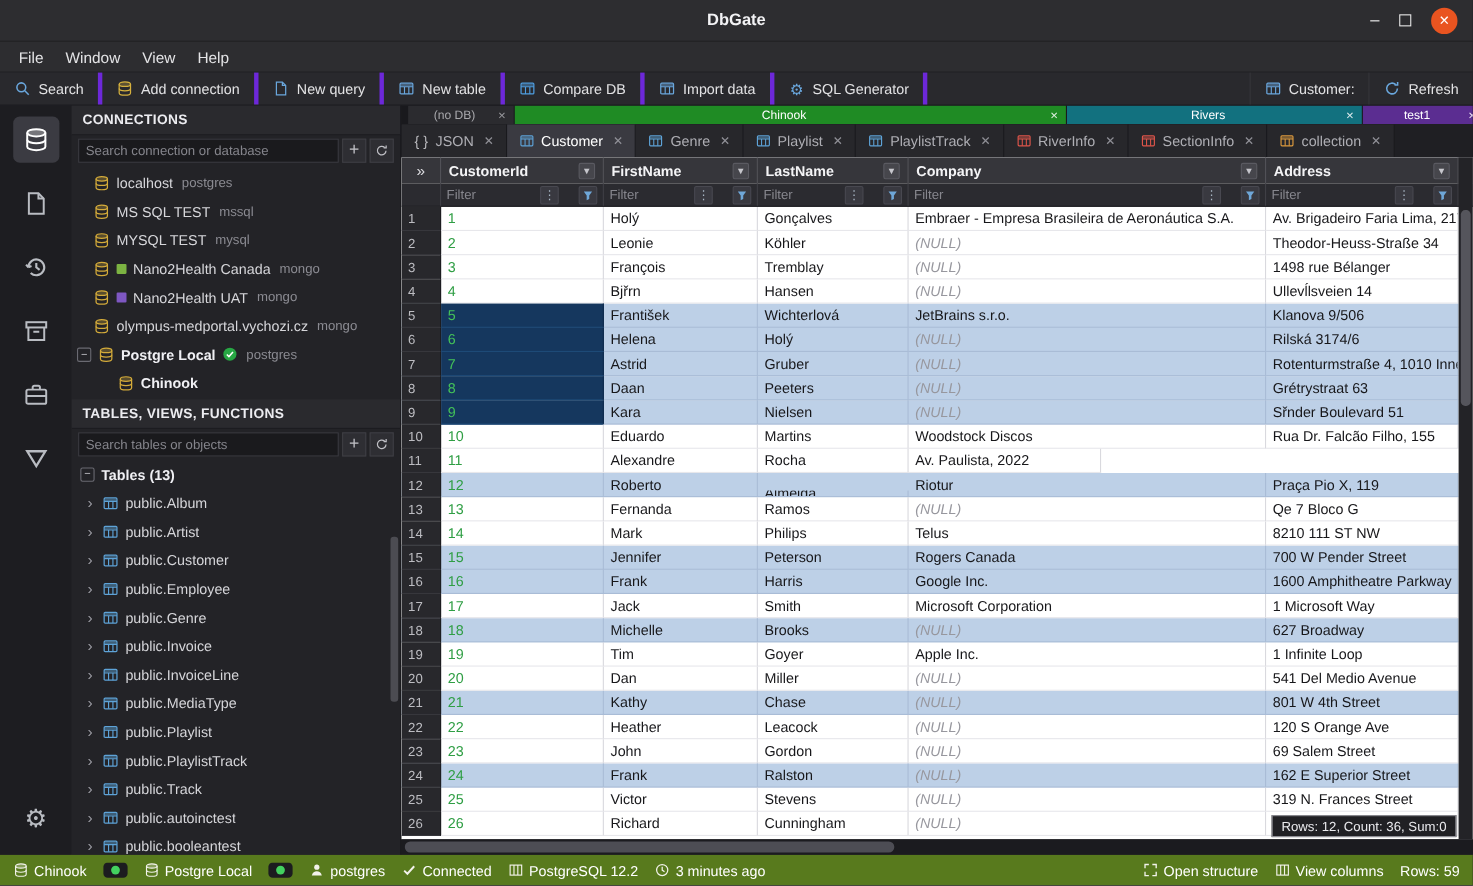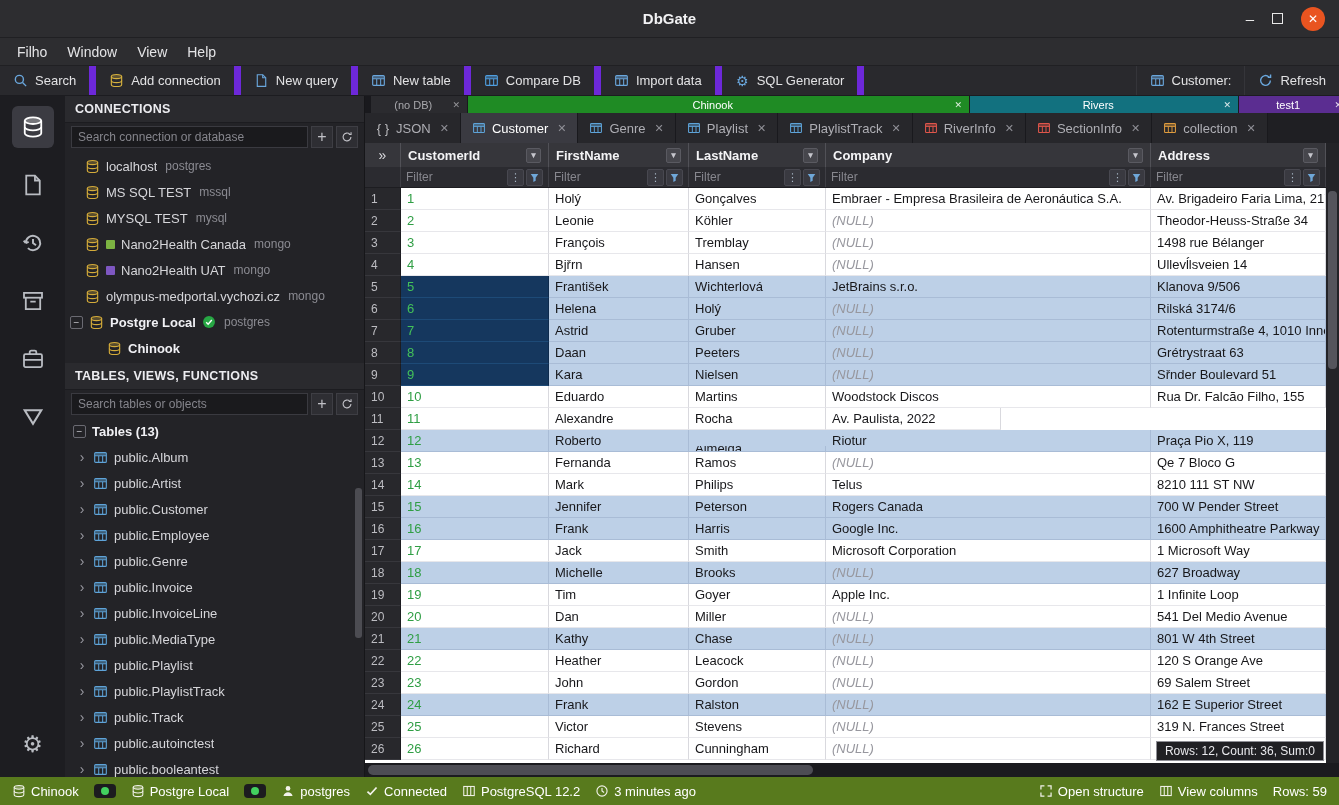--- a/index.html
+++ b/index.html
@@ -12,21 +12,21 @@
 .win-controls{display:flex;align-items:center;gap:18px;padding-right:14px;width:130px;justify-content:flex-end;}
 .win-min{color:#e8e8e8;font-size:15px;}
 .maxbox{width:11px;height:11px;border:1.5px solid #e8e8e8;display:block;}
 .win-close{width:24px;height:24px;border-radius:50%;background:#e95420;color:#fff;display:flex;align-items:center;justify-content:center;font-size:12px;}
 
 .menubar{height:28px;display:flex;align-items:center;background:#2d2d30;padding:0 8px;gap:2px;border-bottom:1px solid #202023;}
 .menu-item{padding:3px 9px;font-size:14px;color:#e4e4e6;}
 .toolbar{height:30px;background:#29292d;display:flex;align-items:stretch;border-bottom:1px solid #1c1c20;}
 .tb-left{display:flex;flex:1;min-width:0;}
 .tb-right{display:flex;}
-.tb-btn{display:flex;align-items:center;gap:7px;padding:0 13px;font-size:13px;color:#e2e2e4;border-right:7px solid #6d28d9;white-space:nowrap;}
+.tb-btn{display:flex;align-items:center;gap:7px;padding:0 13px;font-size:13px;color:#e2e2e4;border-right:4px solid #6d28d9;white-space:nowrap;}
 .tb-right .tb-btn{border-right:none;border-left:1px solid #35353a;}
 
 .body{display:flex;height:681px;}
 .iconbar{width:65px;background:#1d1d21;display:flex;flex-direction:column;align-items:center;padding:10px 0 12px;gap:16px;}
 .ib-item{width:42px;height:42px;border-radius:6px;display:flex;align-items:center;justify-content:center;color:#b9bcc2;}
 .ib-item.active{background:#3b3b42;color:#fff;}
 .ib-item .icn{width:24px;height:24px;}
 .ib-bottom{margin-top:auto;}
 
 .leftpanel{width:300px;background:#232327;border-right:1px solid #161619;display:flex;flex-direction:column;overflow:hidden;}
@@ -59,21 +59,21 @@
 .file-tab{display:flex;align-items:center;gap:6px;padding:0 11px;font-size:13px;color:#aeaeb4;background:#27272b;border-right:1px solid #19191d;white-space:nowrap;}
 .file-tab.active{background:#3a3a41;color:#fff;}
 .file-tab .x{color:#8f8f96;font-size:11px;margin-left:3px;}
 
 .gridwrap{flex:1;position:relative;background:#fff;overflow:hidden;}
 .grid-header{display:flex;height:24px;background:#36363b;position:relative;z-index:2;}
 .gh-cell{display:flex;align-items:center;gap:4px;padding:0 7px;border-right:1px solid #515157;color:#f4f4f6;font-size:13px;font-weight:700;flex:none;overflow:hidden;}
 .gh-cell.corner{justify-content:center;padding:0;font-weight:400;color:#dcdce0;font-size:14px;}
 .dd{margin-left:auto;width:15px;height:15px;flex:none;background:#46464c;border:1px solid #5a5a61;color:#c6c6cc;font-size:9px;display:flex;align-items:center;justify-content:center;border-radius:2px;}
 .grid-filter{display:flex;height:21px;background:#2b2b30;position:relative;z-index:2;border-bottom:1px solid #1d1d21;}
-.gf-cell{display:flex;align-items:center;gap:2px;padding:0 5px;border-right:1px solid #3f3f45;flex:none;overflow:hidden;justify-content:flex-end;}
+.gf-cell{display:flex;align-items:center;gap:18px;padding:0 5px;border-right:1px solid #3f3f45;flex:none;overflow:hidden;justify-content:flex-end;}
 .gf-cell .ph{flex:1;color:#87878e;font-size:12px;overflow:hidden;}
 .mini{width:17px;height:17px;flex:none;background:#393940;border:1px solid #484850;display:flex;align-items:center;justify-content:center;color:#a8b6c4;font-size:11px;border-radius:2px;}
 .grid-rows{position:absolute;top:45px;left:0;width:961px;bottom:0;overflow:hidden;z-index:1;}
 .g-row{display:flex;height:22px;background:#fff;}
 .g-row.sel{background:#bdd0e7;}
 .g-row.sel .g-cell{border-right-color:#a9bcd6;border-bottom-color:#a9bcd6;}
 .g-cell{display:flex;align-items:center;padding:0 6px;font-size:13px;color:#17171a;border-right:1px solid #d9d9de;border-bottom:1px solid #e7e7eb;white-space:nowrap;overflow:hidden;flex:none;}
 .rownum{background:#28282c !important;color:#bdbdc2;font-size:12px;border-right:1px solid #1c1c20 !important;border-bottom:1px solid #37373c !important;}
 .idcell{color:#2f9e44;}
 .idcell.dark{background:#15375e;color:#43c159;border-right-color:#0f2b4d !important;border-bottom-color:#1d4a77 !important;}
@@ -106,21 +106,21 @@
     <div class="win-controls">
       <span class="win-min">–</span>
       <span>
           <span class="maxbox"></span>
         </span>
       <span class="win-close">✕</span>
     </div>
   </div>
 
   <div class="menubar" id="menubar">
-      <div class="menu-item">Filho</div>
+      <div class="menu-item">File</div>
       <div class="menu-item">Window</div>
       <div class="menu-item">View</div>
       <div class="menu-item">Help</div>
     </div>
 
   <div class="toolbar">
     <div class="tb-left" id="tb-left">
         <div class="tb-btn">
           <span class="icn" style="color: rgb(106, 167, 221); width: 15px; height: 15px; font-size: 14px;">
             <svg viewBox="0 0 16 16" fill="none" stroke="currentColor" stroke-width="1.5">

